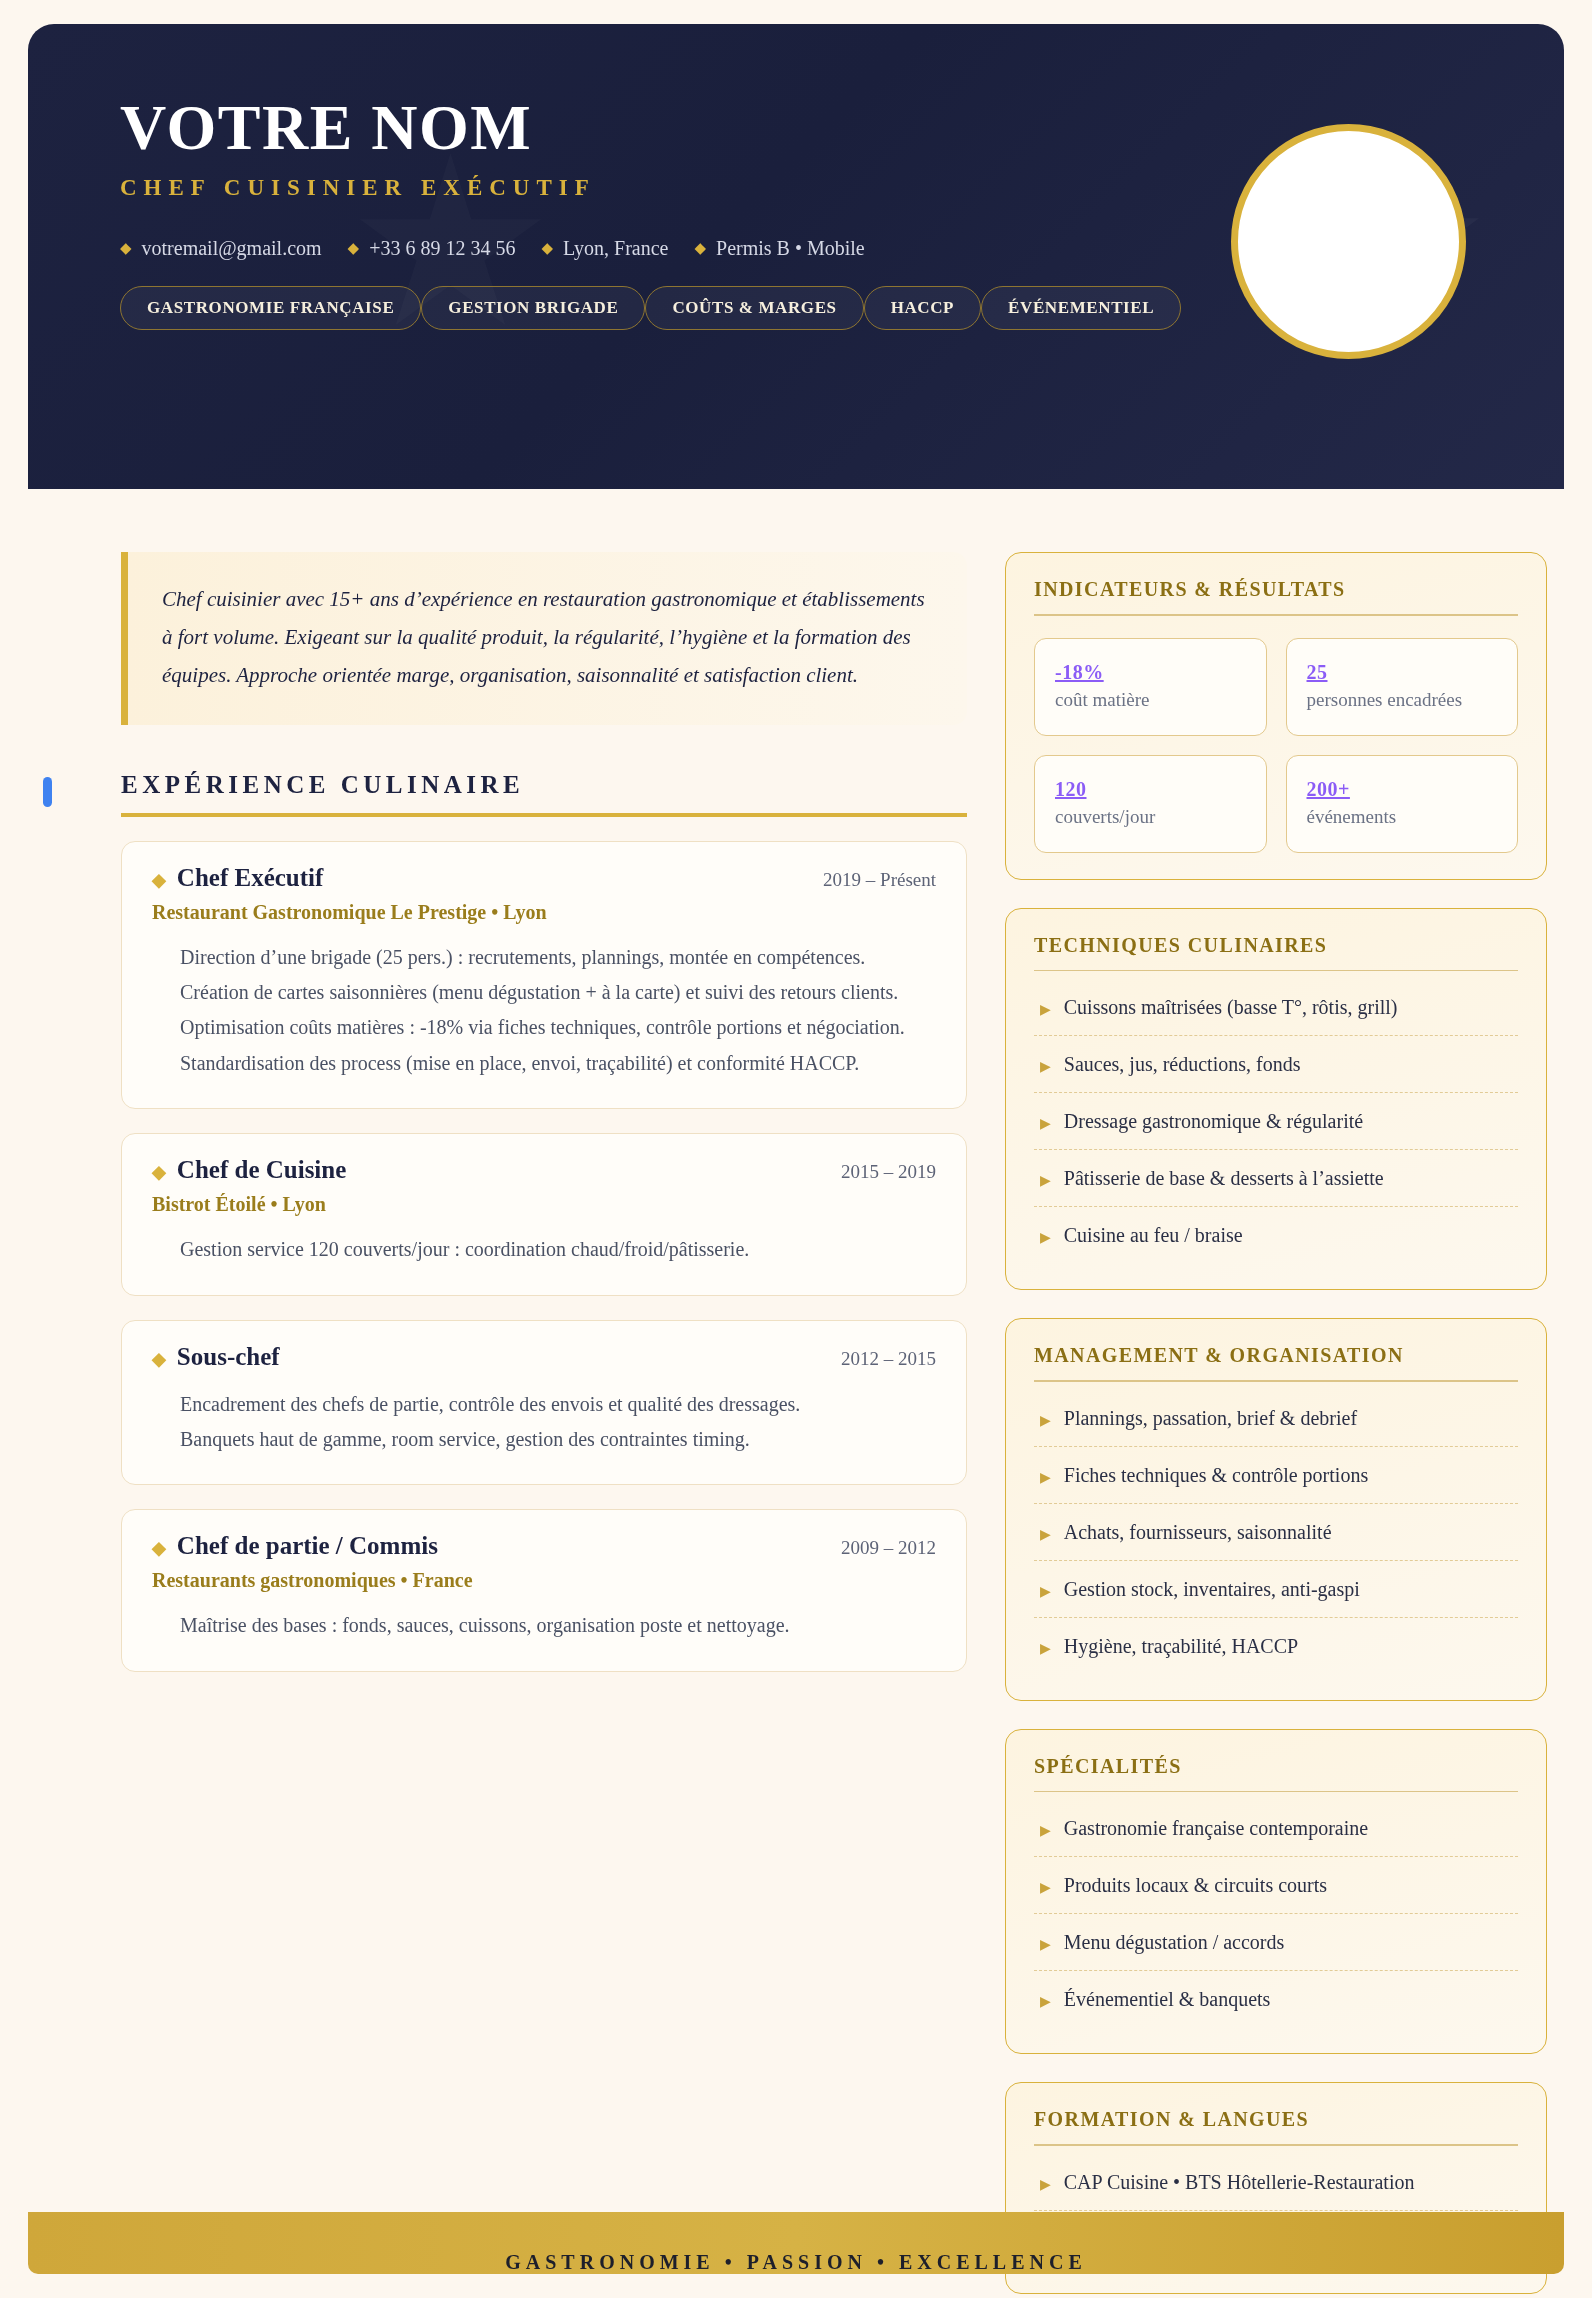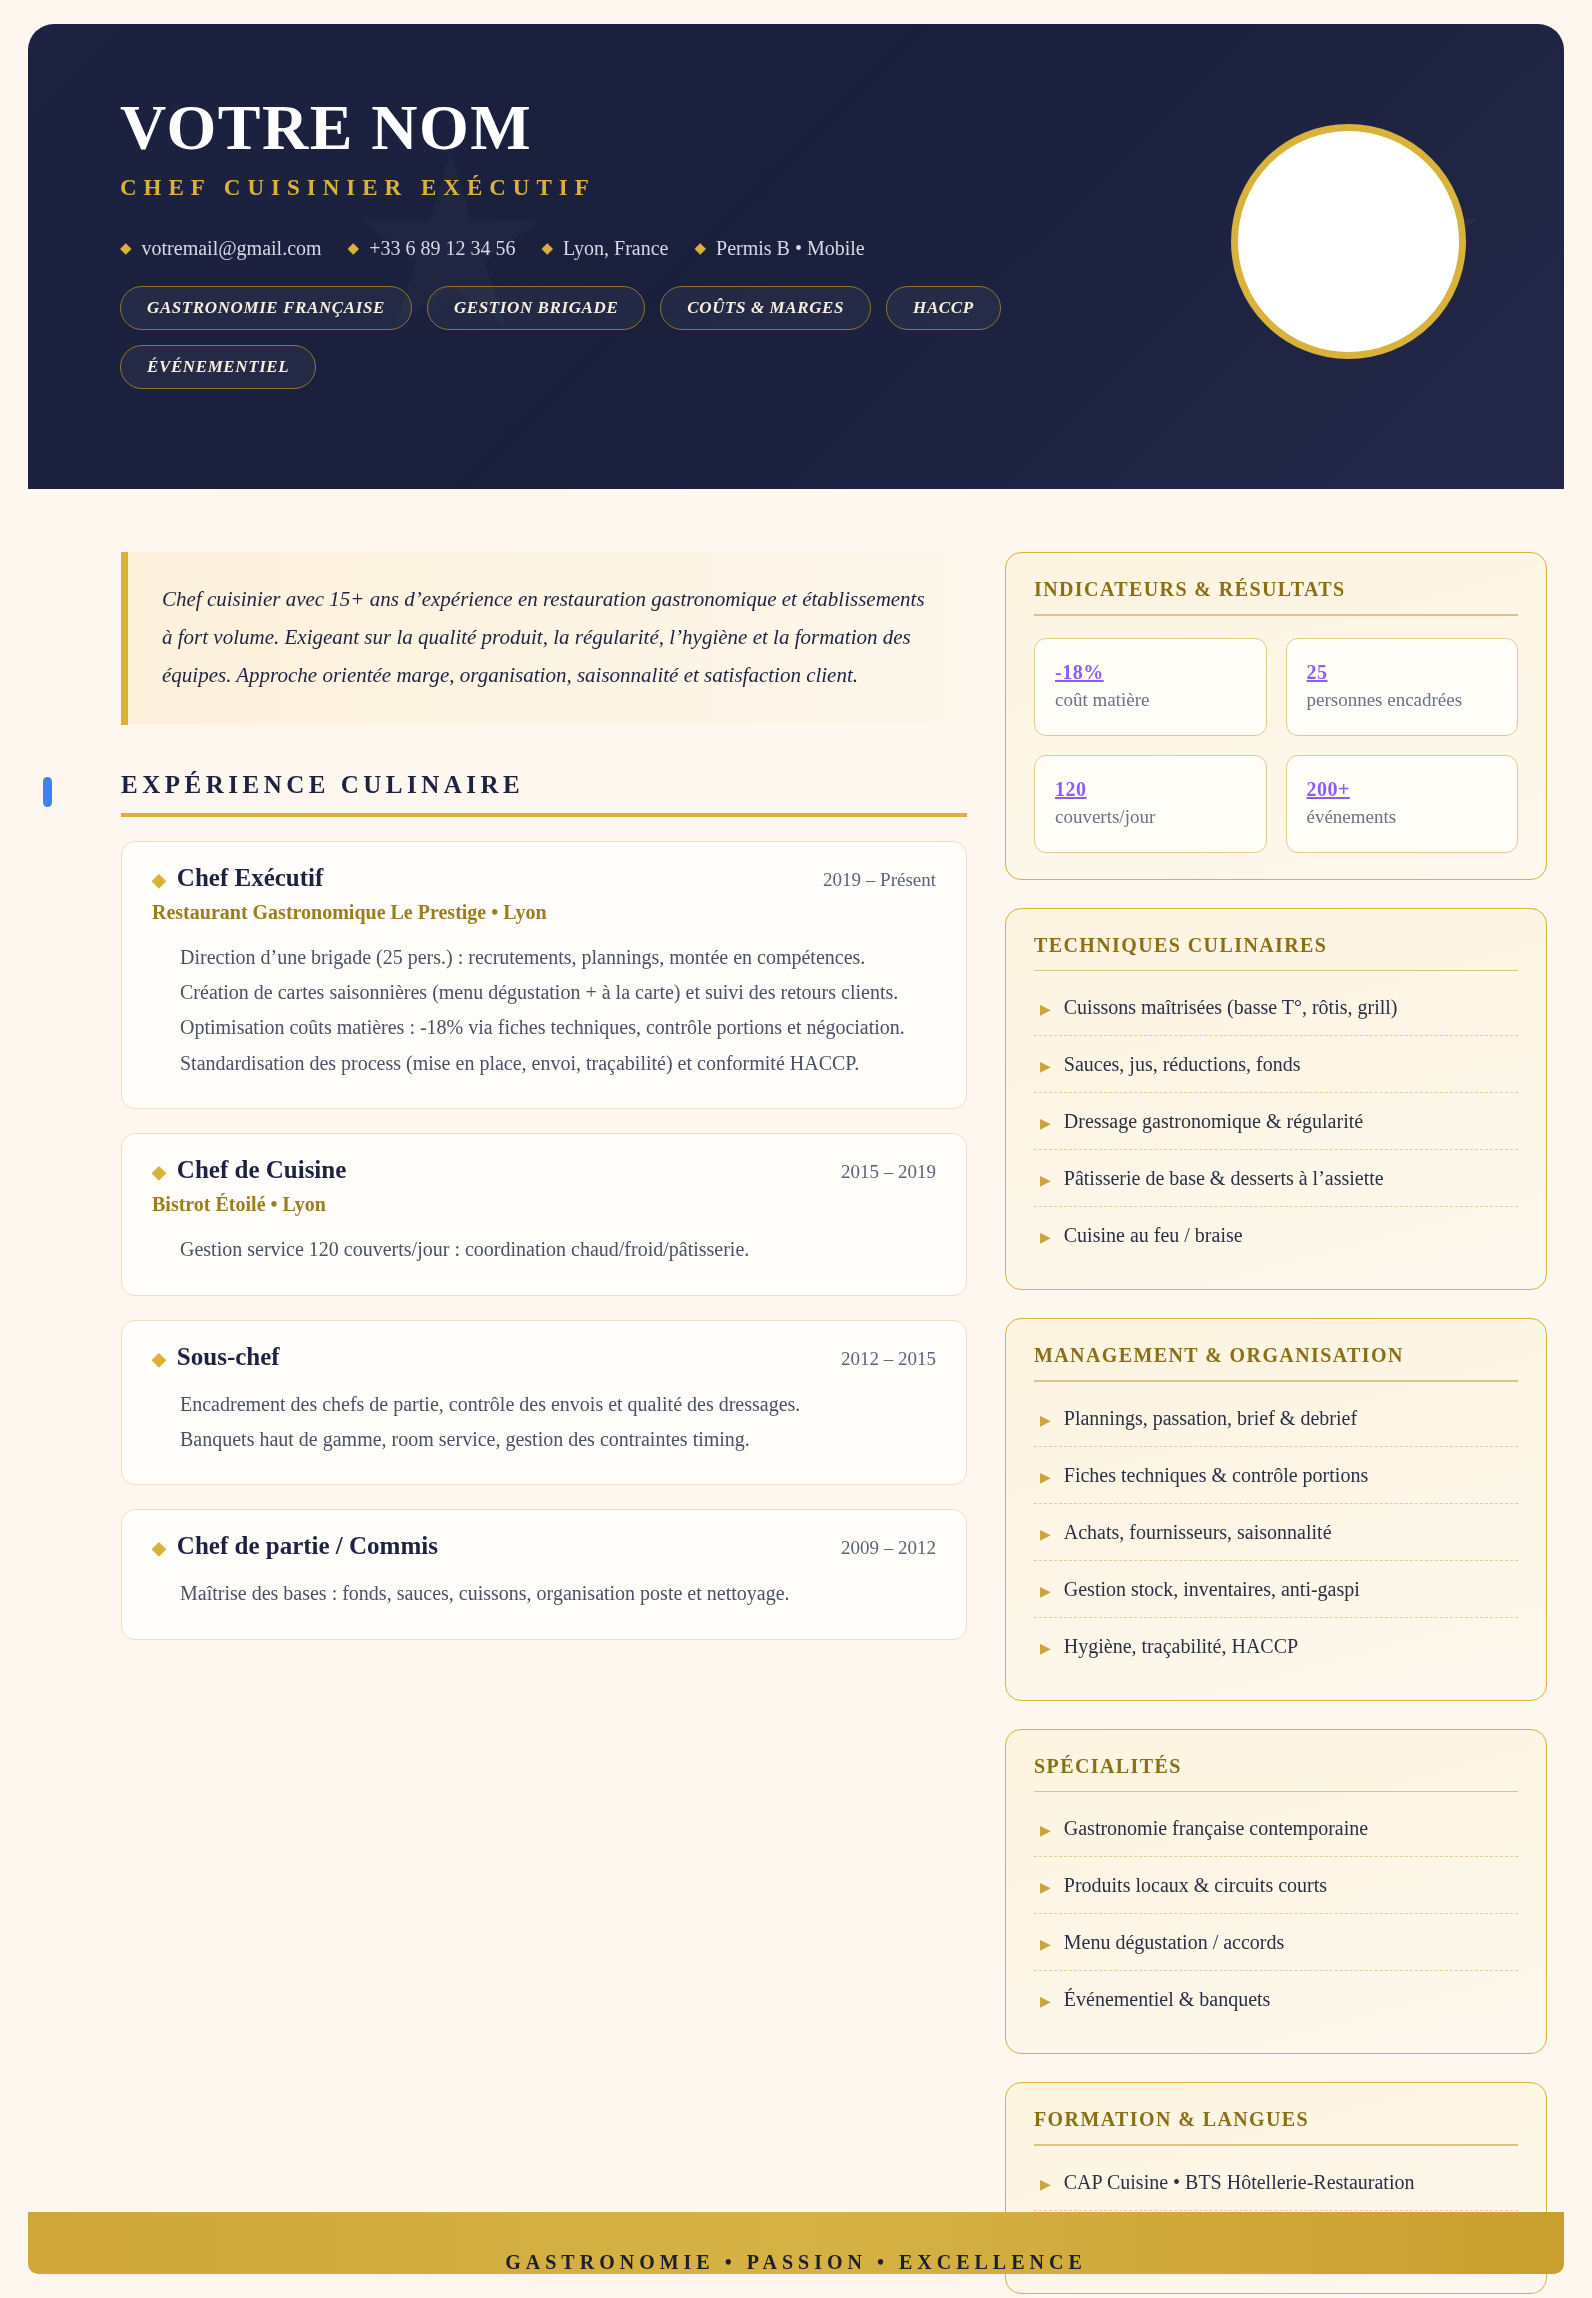--- a/index.html
+++ b/index.html
@@ -87,23 +87,21 @@
   .diamond {
     color: #d9b23c;
     font-size: 15px;
     line-height: 1;
   }
 
   .chips {
     margin-top: 26px;
     display: flex;
     flex-wrap: wrap;
-    gap: 15px;
     max-width: 1085px;
-    font-style: italic;
   }
   .chip {
     border: 1.5px solid #8e7531;
     background: rgba(255,255,255,0.045);
     color: #f6efdd;
     border-radius: 30px;
     padding: 11px 26px;
     font-size: 17px;
     font-weight: bold;
     letter-spacing: 0.6px;
@@ -405,20 +403,21 @@
         </div>
 
         <div class="exp-card">
           <div class="exp-top">
             <div class="exp-title">
               <span class="dia">◆</span>
               <span>Chef de partie / Commis</span>
             </div>
             <div class="exp-period">2009 – 2012</div>
           </div>
+          <div class="exp-org">Restaurants gastronomiques • France</div>
           <ul class="exp-lines">
             <li>Maîtrise des bases : fonds, sauces, cuissons, organisation poste et nettoyage.</li>
           </ul>
         </div>
 
       </div>
 
       <div class="col-right">
 
         <div class="panel">

